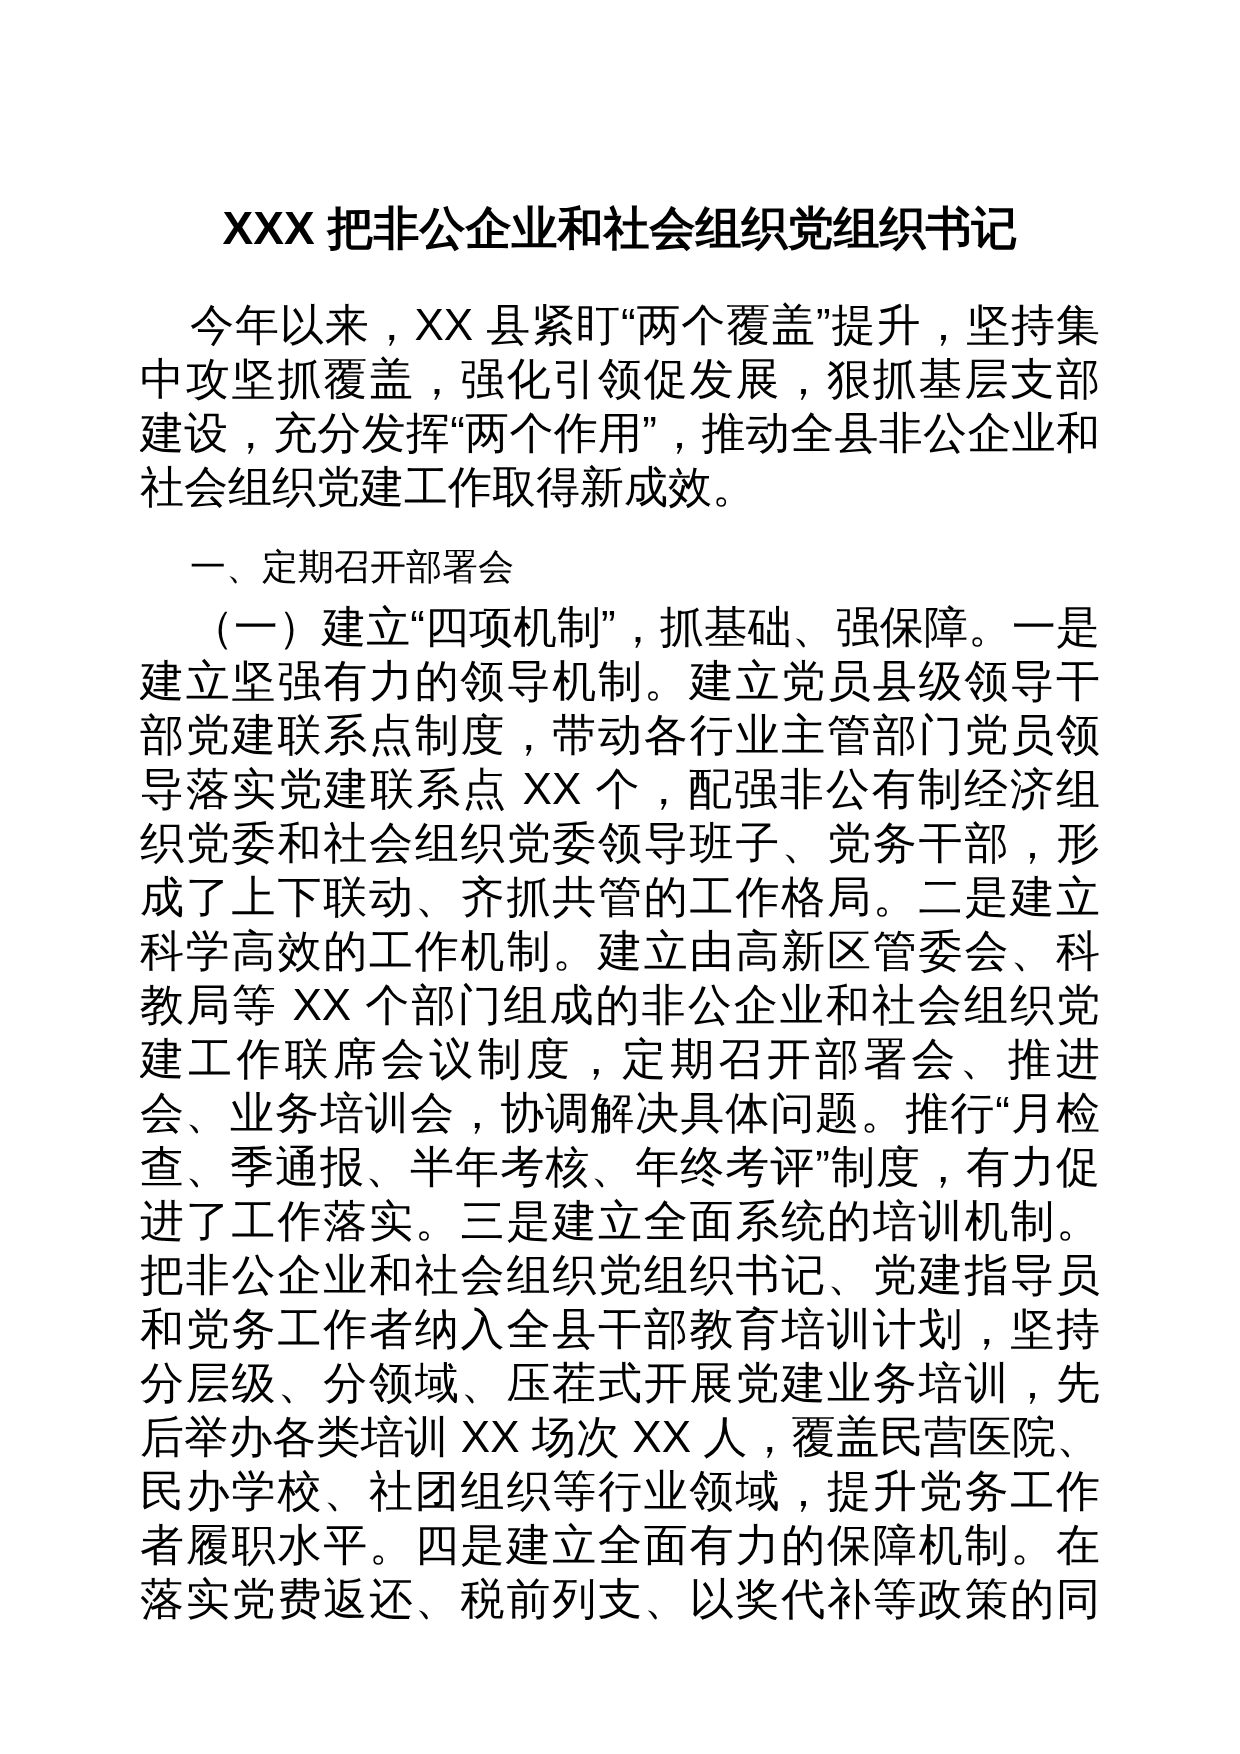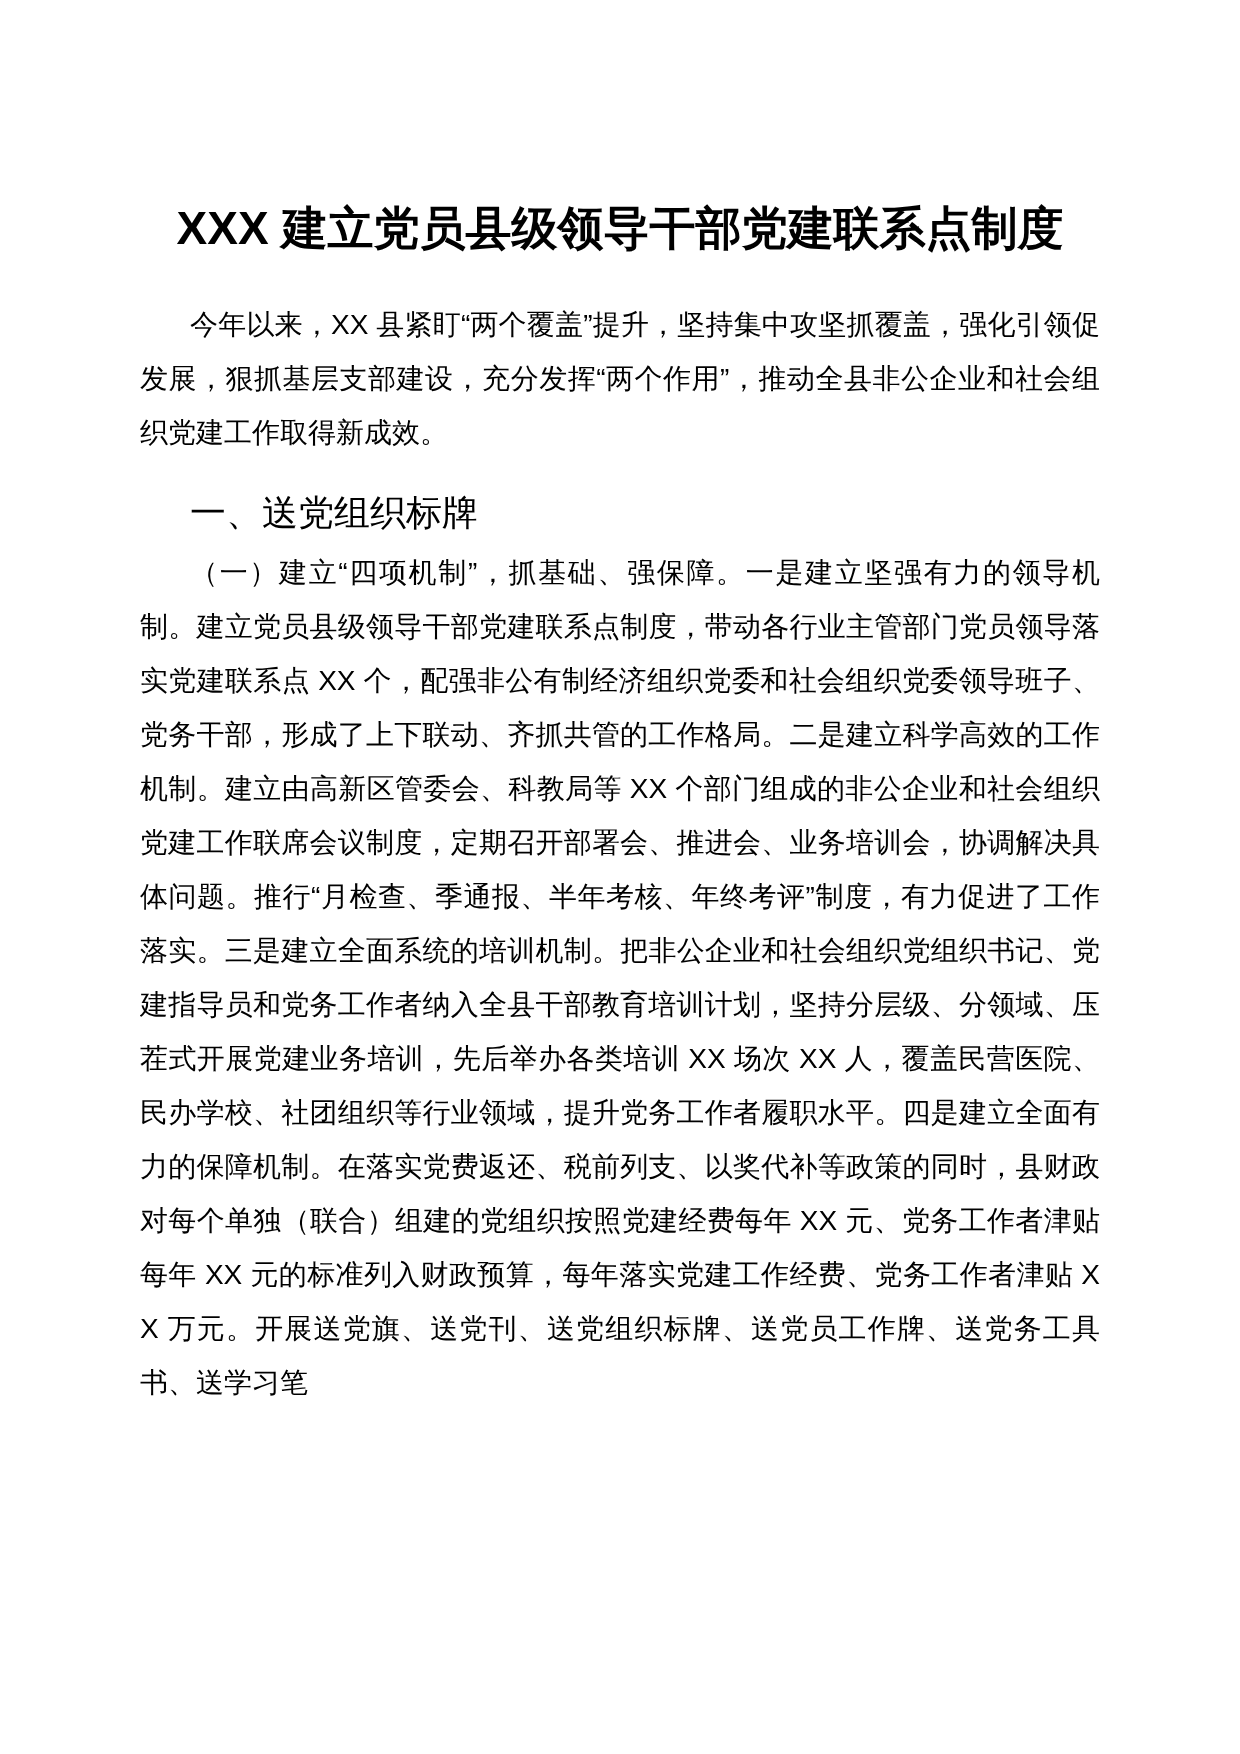--- a/index.html
+++ b/index.html
@@ -25,21 +25,21 @@
     overflow: hidden;
   }
   .doc-title {
     font-size: 46px;
     line-height: 1.25;
     font-weight: 700;
     text-align: center;
     margin: 0 0 40px 0;
   }
   p.body {
-    font-size: 28px;
+    font-size: 44px;
     line-height: 54px;
     text-align: justify;
     text-indent: 50px;
     margin: 0;
     word-break: break-all;
   }
   p.heading1 {
     font-size: 36px;
     line-height: 54px;
     text-indent: 50px;
@@ -48,20 +48,20 @@
   }
   .bold {
     font-weight: 400;
   }
 </style>
 </head>
 <body>
 
 <div class="page">
   <div class="content">
-    <h1 class="doc-title">XXX 建立党员县级领导干部党建联系点制度</h1>
+    <h1 class="doc-title">XXX 把非公企业和社会组织党组织书记</h1>
     <div>
         <p class="body"><span>今年以来，XX 县紧盯“两个覆盖”提升，坚持集中攻坚抓覆盖，强化引领促发展，狠抓基层支部建设，充分发挥“两个作用”，推动全县非公企业和社会组织党建工作取得新成效。</span></p>
-        <p class="heading1"><span>一、送党组织标牌</span></p>
+        <p class="heading1"><span>一、定期召开部署会</span></p>
         <p class="body"><span class="bold">（一）建立“四项机制”，抓基础、强保障。一是建立坚强有力的领导机制。</span><span>建立党员县级领导干部党建联系点制度，带动各行业主管部门党员领导落实党建联系点 XX 个，配强非公有制经济组织党委和社会组织党委领导班子、党务干部，形成了上下联动、齐抓共管的工作格局。</span><span class="bold">二是建立科学高效的工作机制。</span><span>建立由高新区管委会、科教局等 XX 个部门组成的非公企业和社会组织党建工作联席会议制度，定期召开部署会、推进会、业务培训会，协调解决具体问题。推行“月检查、季通报、半年考核、年终考评”制度，有力促进了工作落实。</span><span class="bold">三是建立全面系统的培训机制。</span><span>把非公企业和社会组织党组织书记、党建指导员和党务工作者纳入全县干部教育培训计划，坚持分层级、分领域、压茬式开展党建业务培训，先后举办各类培训 XX 场次 XX 人，覆盖民营医院、民办学校、社团组织等行业领域，提升党务工作者履职水平。</span><span class="bold">四是建立全面有力的保障机制。</span><span>在落实党费返还、税前列支、以奖代补等政策的同时，县财政对每个单独（联合）组建的党组织按照党建经费每年 XX 元、党务工作者津贴每年 XX 元的标准列入财政预算，每年落实党建工作经费、党务工作者津贴 XX 万元。开展送党旗、送党刊、送党组织标牌、送党员工作牌、送党务工具书、送学习笔</span></p>
       </div>
   </div>
 </div>
 
 </body></html>

